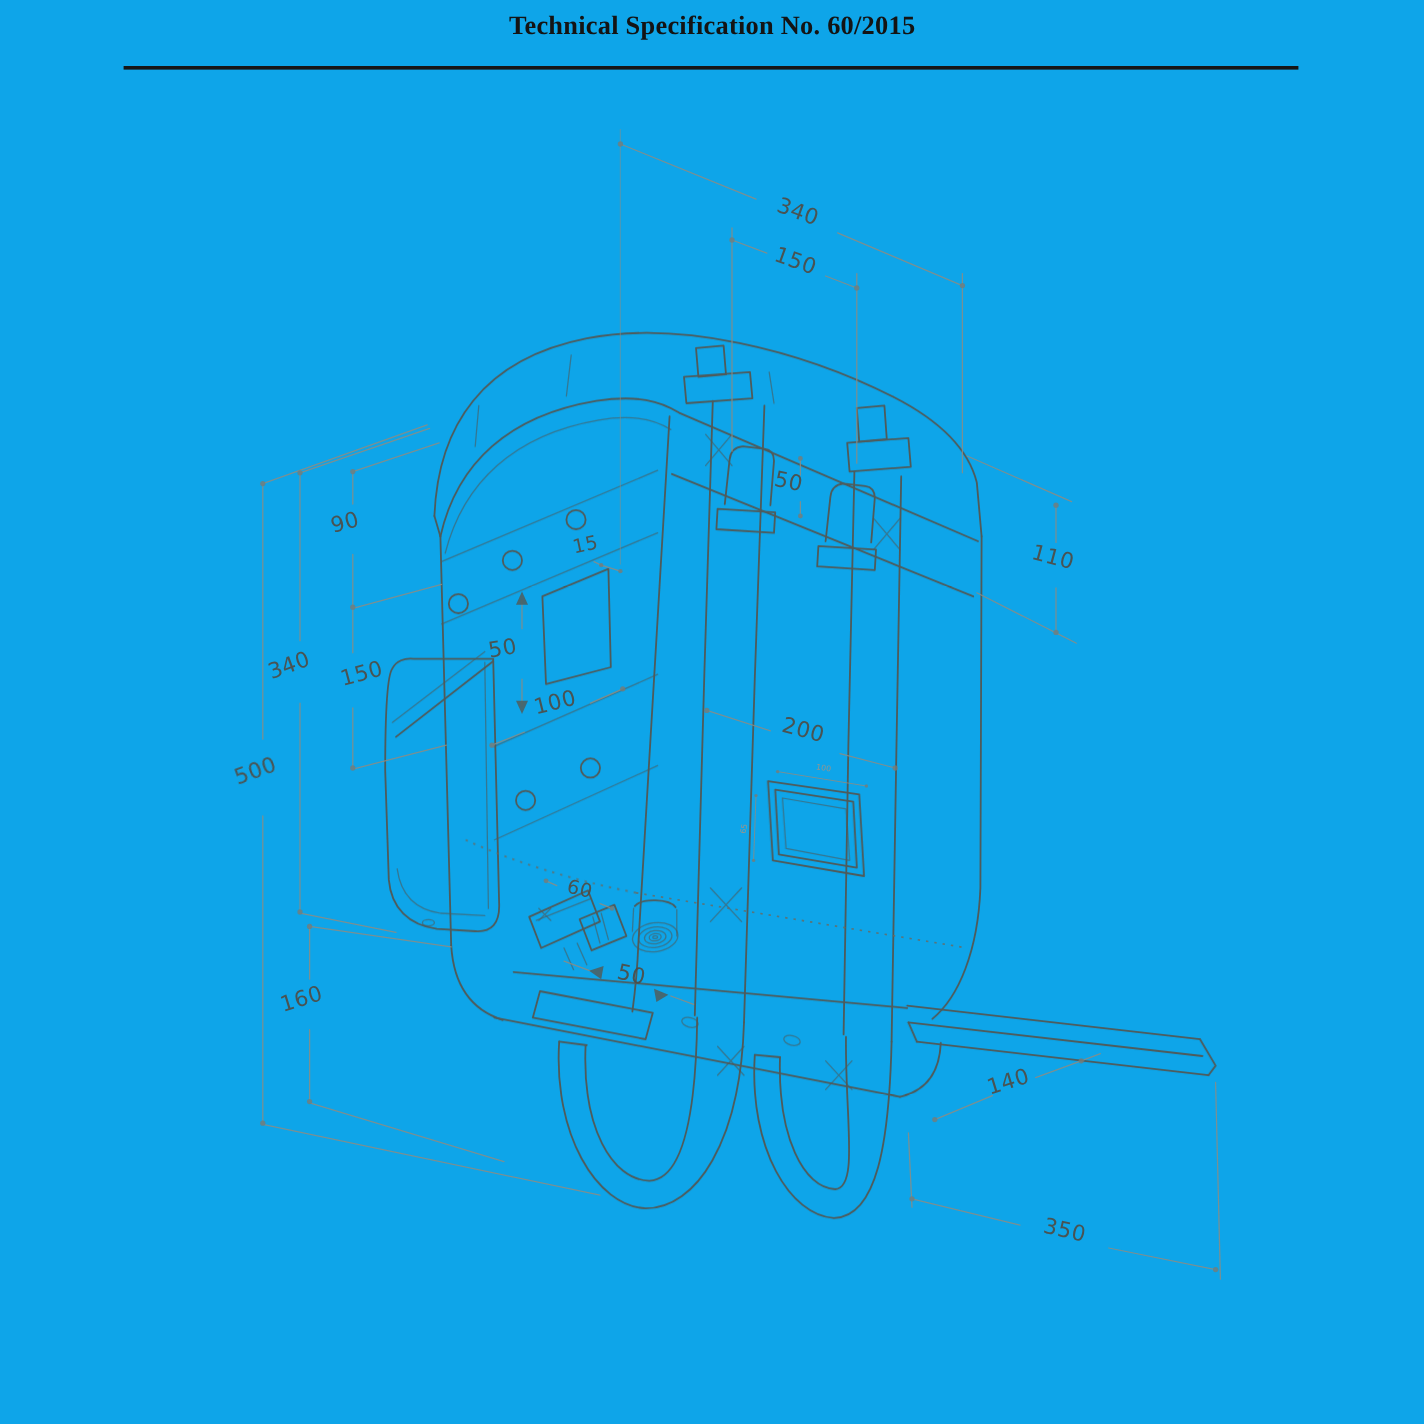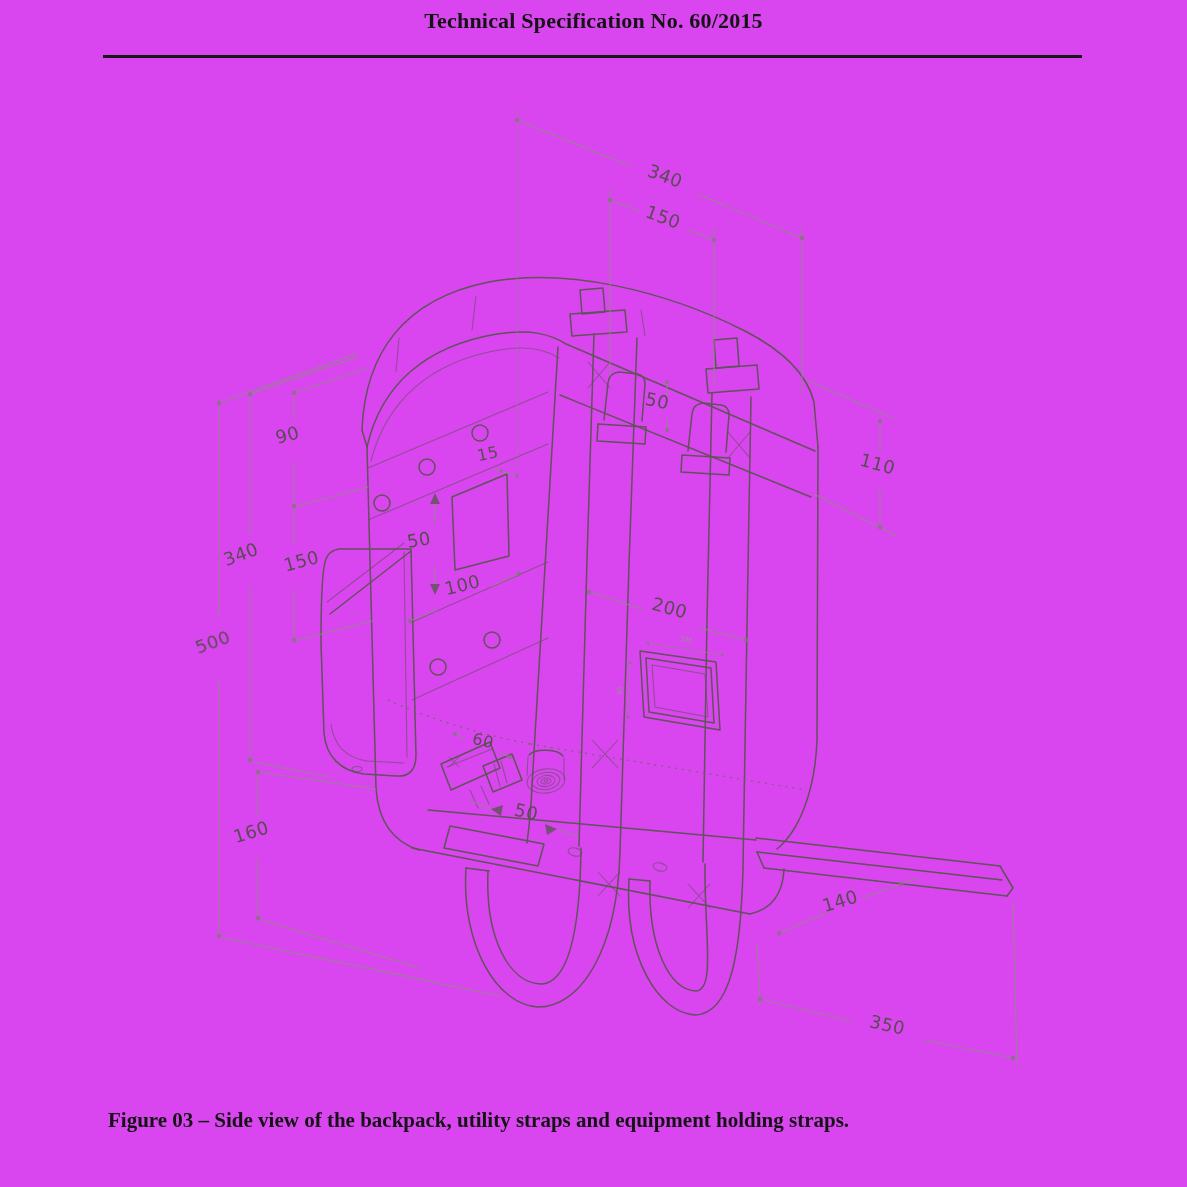--- a/index.html
+++ b/index.html
@@ -1,16 +1,16 @@
 <!DOCTYPE html>
 <html><head>
 <meta charset="utf-8">
 <style>
   html,body{margin:0;padding:0;background:#ffffff;}
-  .page{position:relative;width:1187px;height:1187px;background:#d946ef;overflow:hidden;
+  .page{position:relative;width:1187px;height:1187px;background:#0ea5e9;overflow:hidden;
         font-family:"Liberation Serif", serif;}
   .doc-header{position:absolute;top:8px;left:0;width:100%;text-align:center;
         font-size:22px;font-weight:bold;color:#141414;letter-spacing:.2px;}
   .header-rule{position:absolute;top:55px;left:103px;width:979px;height:3px;background:#161616;}
   .doc-caption{position:absolute;top:1108px;left:108px;width:980px;font-size:21px;
         font-weight:bold;color:#141414;}
   svg.fig{position:absolute;left:0;top:0;}
   .obj{stroke:#56544d;fill:none;stroke-width:1.5;stroke-linecap:round;stroke-linejoin:round;opacity:.92;}
   .thin{stroke-width:1.05;opacity:.62;}
   .dots{stroke:#6b695f;stroke-dasharray:2 5;stroke-width:1.4;fill:none;opacity:.8;}
@@ -257,14 +257,13 @@
       <text class="dl" transform="translate(668,614) rotate(15)">200</text>
       <text class="dl sm" transform="translate(482,746) rotate(13)">60</text>
       <text class="dl" transform="translate(525,818) rotate(13)">50</text>
       <text class="dl" transform="translate(842,907) rotate(-17)">140</text>
       <text class="dl" transform="translate(886,1031) rotate(13)">350</text>
       <text class="micro" transform="translate(686,642) rotate(9)">100</text>
       <text class="micro" transform="translate(622,691) rotate(-80)">65</text>
     </g>
   </svg>
 
-  <div class="doc-caption">Figure 03 – Side view of the backpack, utility straps and equipment holding straps.</div>
 </div>
 
 </body></html>

